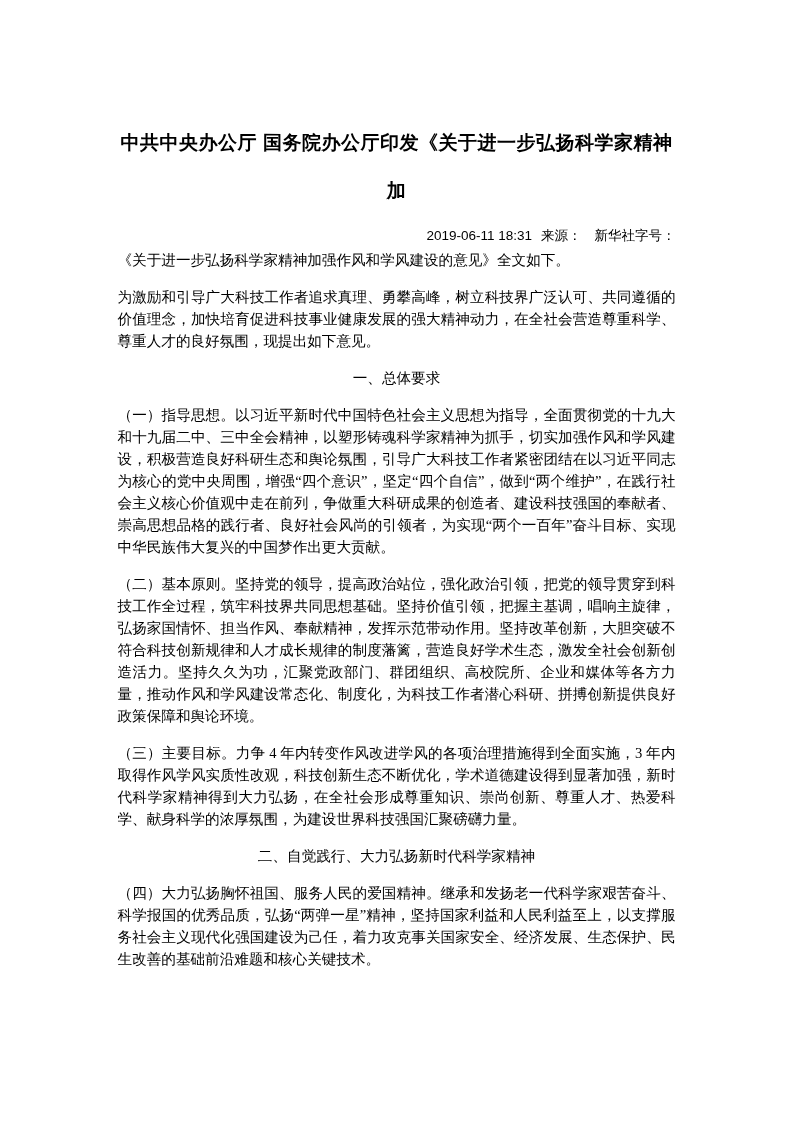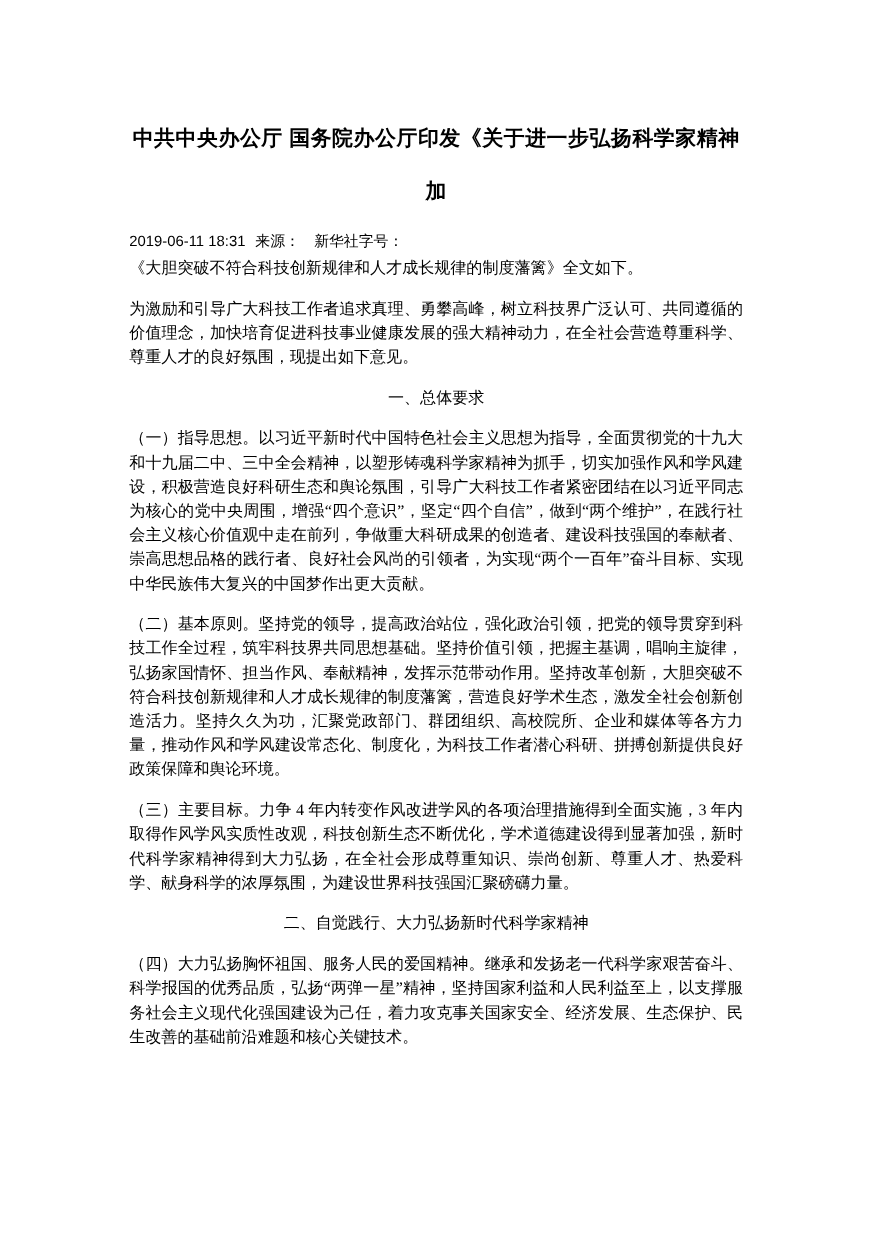--- a/index.html
+++ b/index.html
@@ -8,41 +8,42 @@
     background: #ffffff;
   }
   body {
     width: 793px;
     height: 1122px;
     overflow: hidden;
     color: #000000;
   }
   .page {
     width: 558px;
-    margin: 0 auto;
+    margin: 16px auto;
     padding-top: 90px;
   }
   .doc-title {
     font-family: "Liberation Sans", "DejaVu Sans", sans-serif;
     font-weight: 700;
     font-size: 19px;
     line-height: 48px;
     text-align: center;
     color: #000000;
   }
   .doc-title .title-line {
     display: block;
     letter-spacing: 0.5px;
   }
   .meta-line {
     font-family: "Liberation Sans", "DejaVu Sans", sans-serif;
     font-size: 13.5px;
     line-height: 18px;
     color: #000000;
     white-space: nowrap;
+    text-align: right;
   }
   .meta-line .meta-datetime { margin-right: 9px; }
   .meta-line .meta-source-label { margin-right: 13px; }
   .meta-line .meta-source-value { margin-right: 0; }
   .doc-body {
     margin-top: 4px;
     font-family: "Liberation Serif", "DejaVu Serif", serif;
     font-size: 14.6px;
     line-height: 22px;
     text-align: justify;
@@ -63,21 +64,21 @@
 
   <h1 class="doc-title">
     <span class="title-line">中共中央办公厅 国务院办公厅印发《关于进一步弘扬科学家精神加</span>
   </h1>
 
   <div class="meta-line">
     <span class="meta-datetime">2019-06-11 18:31</span><span class="meta-source-label">来源：</span><span class="meta-source-value">新华社</span><span class="meta-fontsize-label">字号：</span>
   </div>
 
   <div class="doc-body">
-    <p>《大胆突破不符合科技创新规律和人才成长规律的制度藩篱》全文如下。</p>
+    <p>《关于进一步弘扬科学家精神加强作风和学风建设的意见》全文如下。</p>
     <p>为激励和引导广大科技工作者追求真理、勇攀高峰，树立科技界广泛认可、共同遵循的价值理念，加快培育促进科技事业健康发展的强大精神动力，在全社会营造尊重科学、尊重人才的良好氛围，现提出如下意见。</p>
     <p class="section-heading">一、总体要求</p>
     <p>（一）指导思想。以习近平新时代中国特色社会主义思想为指导，全面贯彻党的十九大和十九届二中、三中全会精神，以塑形铸魂科学家精神为抓手，切实加强作风和学风建设，积极营造良好科研生态和舆论氛围，引导广大科技工作者紧密团结在以习近平同志为核心的党中央周围，增强“四个意识”，坚定“四个自信”，做到“两个维护”，在践行社会主义核心价值观中走在前列，争做重大科研成果的创造者、建设科技强国的奉献者、崇高思想品格的践行者、良好社会风尚的引领者，为实现“两个一百年”奋斗目标、实现中华民族伟大复兴的中国梦作出更大贡献。</p>
     <p>（二）基本原则。坚持党的领导，提高政治站位，强化政治引领，把党的领导贯穿到科技工作全过程，筑牢科技界共同思想基础。坚持价值引领，把握主基调，唱响主旋律，弘扬家国情怀、担当作风、奉献精神，发挥示范带动作用。坚持改革创新，大胆突破不符合科技创新规律和人才成长规律的制度藩篱，营造良好学术生态，激发全社会创新创造活力。坚持久久为功，汇聚党政部门、群团组织、高校院所、企业和媒体等各方力量，推动作风和学风建设常态化、制度化，为科技工作者潜心科研、拼搏创新提供良好政策保障和舆论环境。</p>
     <p>（三）主要目标。力争 4 年内转变作风改进学风的各项治理措施得到全面实施，3 年内取得作风学风实质性改观，科技创新生态不断优化，学术道德建设得到显著加强，新时代科学家精神得到大力弘扬，在全社会形成尊重知识、崇尚创新、尊重人才、热爱科学、献身科学的浓厚氛围，为建设世界科技强国汇聚磅礴力量。</p>
     <p class="section-heading">二、自觉践行、大力弘扬新时代科学家精神</p>
     <p>（四）大力弘扬胸怀祖国、服务人民的爱国精神。继承和发扬老一代科学家艰苦奋斗、科学报国的优秀品质，弘扬“两弹一星”精神，坚持国家利益和人民利益至上，以支撑服务社会主义现代化强国建设为己任，着力攻克事关国家安全、经济发展、生态保护、民生改善的基础前沿难题和核心关键技术。</p>
   </div>
 
 </div>

